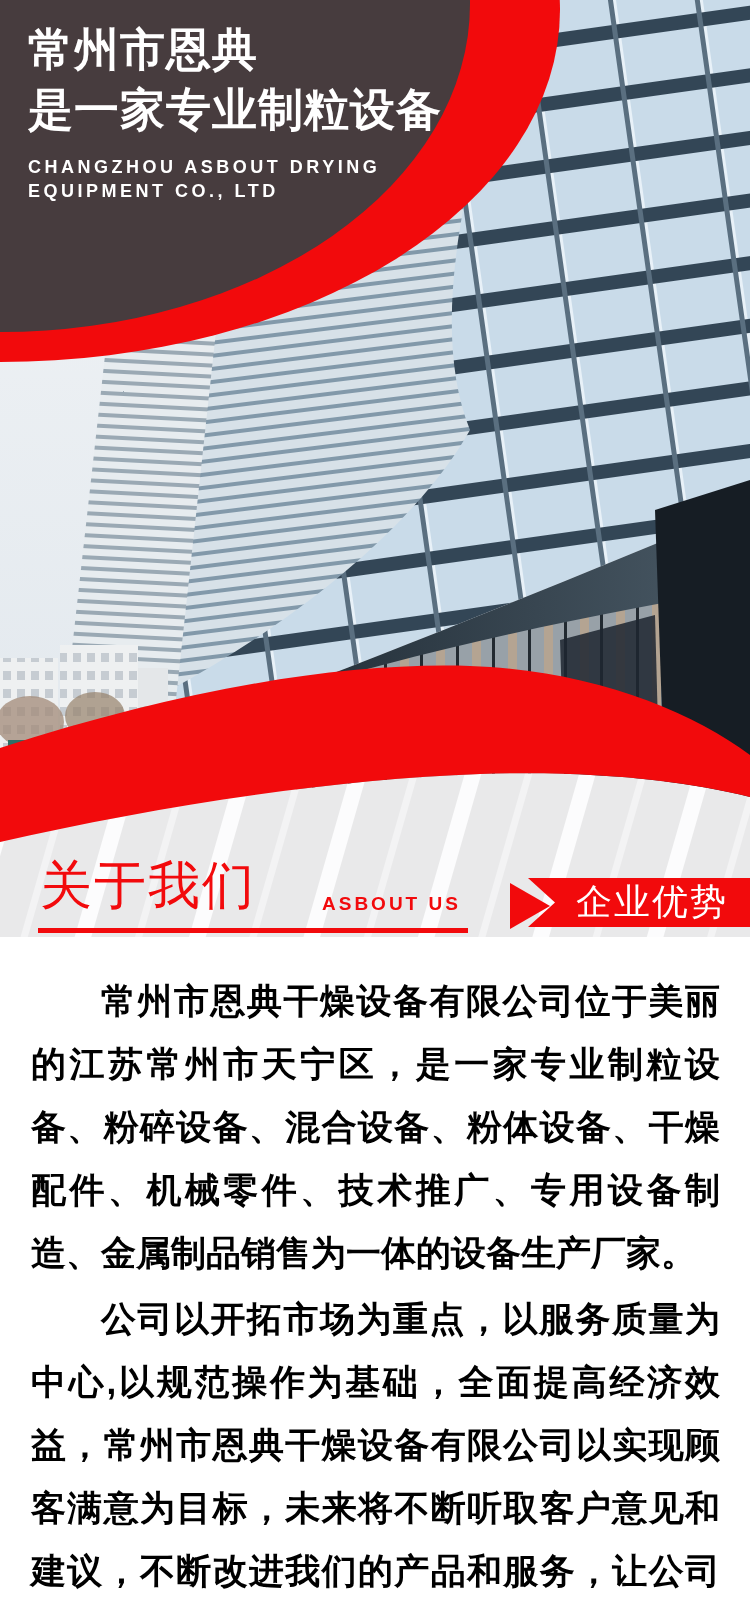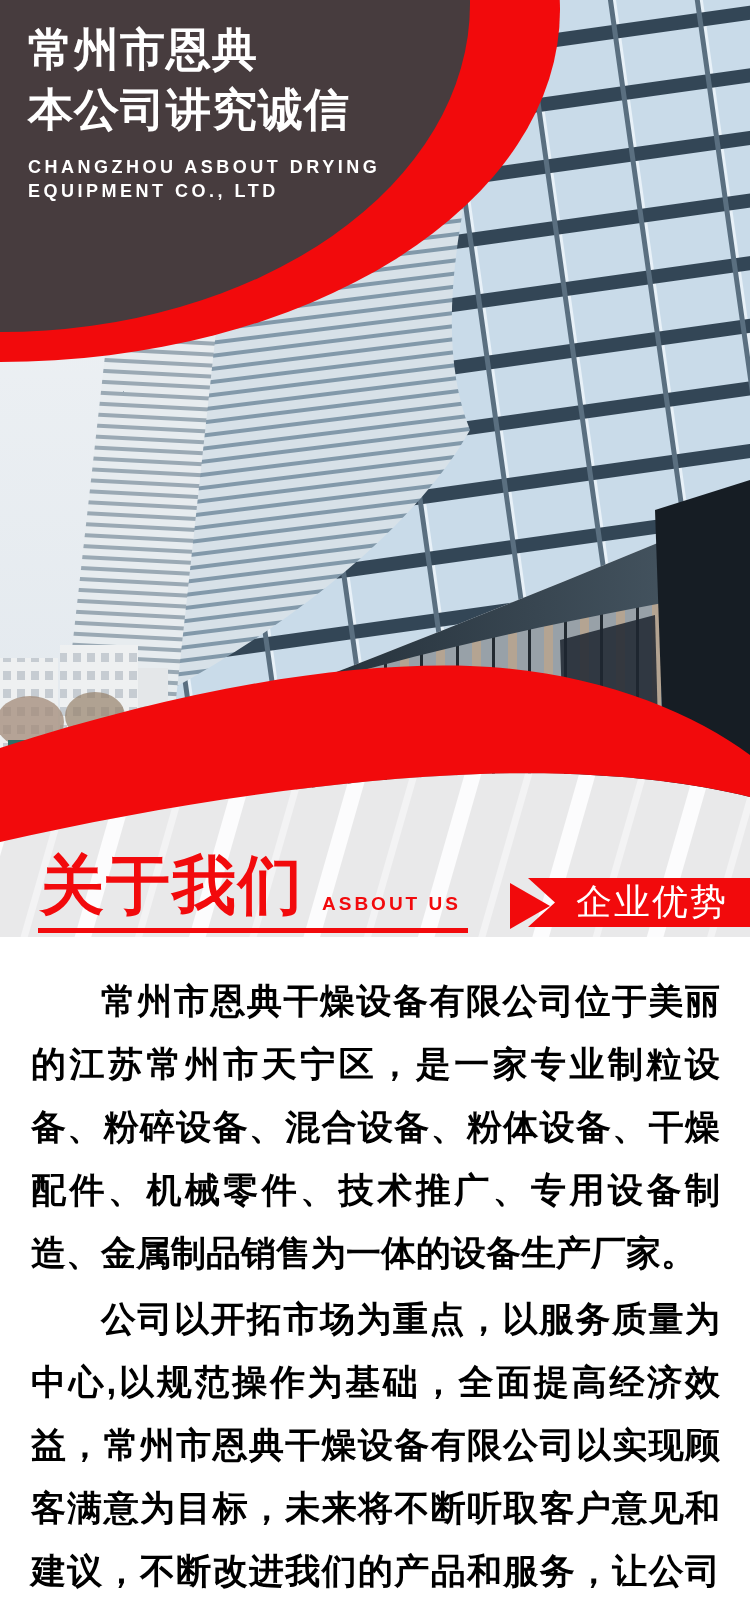--- a/index.html
+++ b/index.html
@@ -18,21 +18,21 @@
              border-radius:50%;background:var(--dark);z-index:2;}
 
   .header-text{position:absolute;left:28px;top:20px;z-index:3;color:#fff;}
   .cn-name{margin:0;font-size:45px;line-height:60px;font-weight:700;letter-spacing:1px;}
   .cn-name span{display:block;}
   .en-name{margin-top:15px;font-size:18px;line-height:24px;font-weight:700;letter-spacing:3.5px;}
   .en-name span{display:block;}
 
   
   .about-title{position:absolute;left:40px;top:857px;z-index:4;color:var(--red);
-               font-size:64px;line-height:56px;font-weight:700;letter-spacing:2px;}
+               font-size:52px;line-height:56px;font-weight:400;letter-spacing:2px;}
   .about-en{position:absolute;left:322px;top:893px;z-index:4;color:var(--red);
             font-size:19px;font-weight:700;letter-spacing:3px;text-align:right;}
   .about-underline{position:absolute;left:38px;top:928px;width:430px;height:5px;
                    background:var(--red);z-index:4;}
 
   .adv-arrow{position:absolute;left:510px;top:883px;width:40px;height:46px;z-index:5;
              background:var(--red);
              -webkit-clip-path:polygon(0 0,100% 50%,0 100%);
              clip-path:polygon(0 0,100% 50%,0 100%);}
   .adv-banner{position:absolute;left:528px;top:878px;width:222px;height:49px;z-index:5;
@@ -116,21 +116,21 @@
         <rect x="0" y="757" width="230" height="6" fill="#93a0a8" opacity="0.8"></rect>
       </g>
     </svg>
 
     <div class="red-rim"></div>
     <div class="dark-blob"></div>
 
     <div class="header-text">
       <h1 class="cn-name">
         <span>常州市恩典</span>
-        <span>本公司讲究诚信</span>
+        <span>是一家专业制粒设备</span>
       </h1>
       <div class="en-name">
         <span>CHANGZHOU ASBOUT DRYING</span>
         <span>EQUIPMENT CO., LTD</span>
       </div>
     </div>
 
     <svg class="swoosh-svg" viewBox="0 0 750 937" preserveAspectRatio="none" aria-hidden="true">
       <defs>
         <pattern id="streaks" patternUnits="userSpaceOnUse" width="110" height="1400" patternTransform="rotate(16)">

